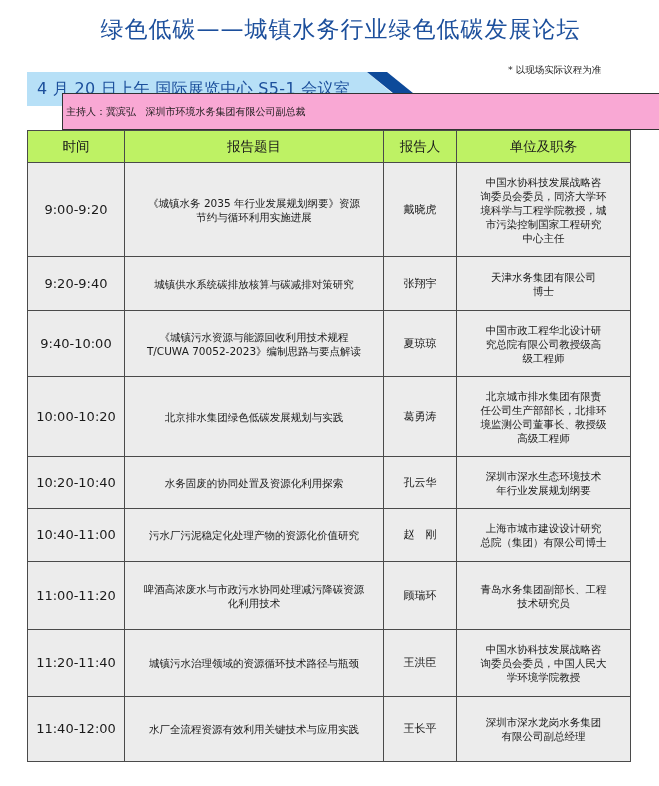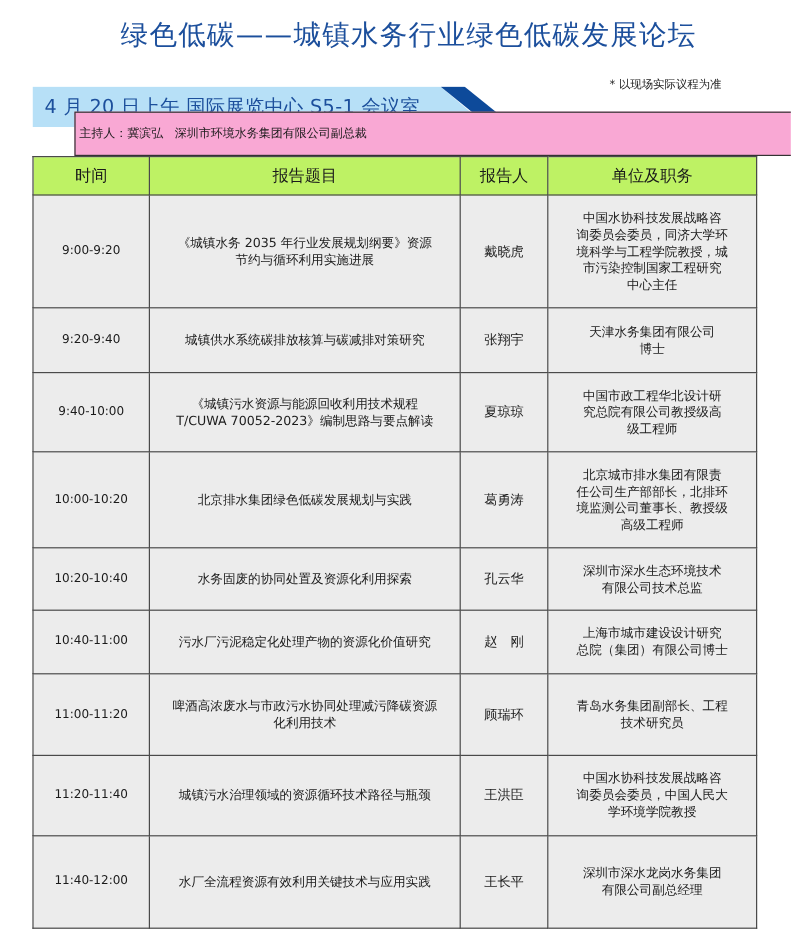--- a/index.html
+++ b/index.html
@@ -44,21 +44,21 @@
   table {
     position: absolute; left: 27px; top: 130px; width: 603px;
     border-collapse: collapse; table-layout: fixed;
   }
   td, th {
     border: 1.5px solid #4a4a4a; text-align: center; vertical-align: middle;
     padding: 0 6px; font-weight: normal;
   }
   th { background: #bef264; font-size: 13.5px; height: 31px; color: #1a1a1a; }
   td { background: #ececec; font-size: 10.5px; line-height: 14px; color: #1a1a1a; margin-top: 24px; }
-  td.time { font-size: 10px; }
+  td.time { font-size: 13px; }
   td.speaker { font-size: 11px; }
   td.topic { padding: 0 18px; }
   td.org { padding: 0 14px; }
   col.c1 { width: 97px; } col.c2 { width: 259px; } col.c3 { width: 73px; } col.c4 { width: 174px; }
   .org-line { display: block; }
 </style>
 </head>
 <body>
 
 <div class="title">绿色低碳——城镇水务行业绿色低碳发展论坛</div>
@@ -132,21 +132,21 @@
           <span class="org-line">境监测公司董事长、教授级</span>
           <span class="org-line">高级工程师</span>
         </td>
       </tr>
       <tr style="height: 52px;">
         <td class="time">10:20-10:40</td>
         <td class="topic">水务固废的协同处置及资源化利用探索</td>
         <td class="speaker">孔云华</td>
         <td class="org">
           <span class="org-line">深圳市深水生态环境技术</span>
-          <span class="org-line">有限公司技术总监</span>
+          <span class="org-line">年行业发展规划纲要</span>
         </td>
       </tr>
       <tr style="height: 53px;">
         <td class="time">10:40-11:00</td>
         <td class="topic">污水厂污泥稳定化处理产物的资源化价值研究</td>
         <td class="speaker">赵　刚</td>
         <td class="org">
           <span class="org-line">上海市城市建设设计研究</span>
           <span class="org-line">总院（集团）有限公司博士</span>
         </td>
@@ -163,21 +163,21 @@
       <tr style="height: 67px;">
         <td class="time">11:20-11:40</td>
         <td class="topic">城镇污水治理领域的资源循环技术路径与瓶颈</td>
         <td class="speaker">王洪臣</td>
         <td class="org">
           <span class="org-line">中国水协科技发展战略咨</span>
           <span class="org-line">询委员会委员，中国人民大</span>
           <span class="org-line">学环境学院教授</span>
         </td>
       </tr>
-      <tr style="height: 77px;">
+      <tr style="height: 65px;">
         <td class="time">11:40-12:00</td>
         <td class="topic">水厂全流程资源有效利用关键技术与应用实践</td>
         <td class="speaker">王长平</td>
         <td class="org">
           <span class="org-line">深圳市深水龙岗水务集团</span>
           <span class="org-line">有限公司副总经理</span>
         </td>
       </tr>
     </tbody>
 </table>

